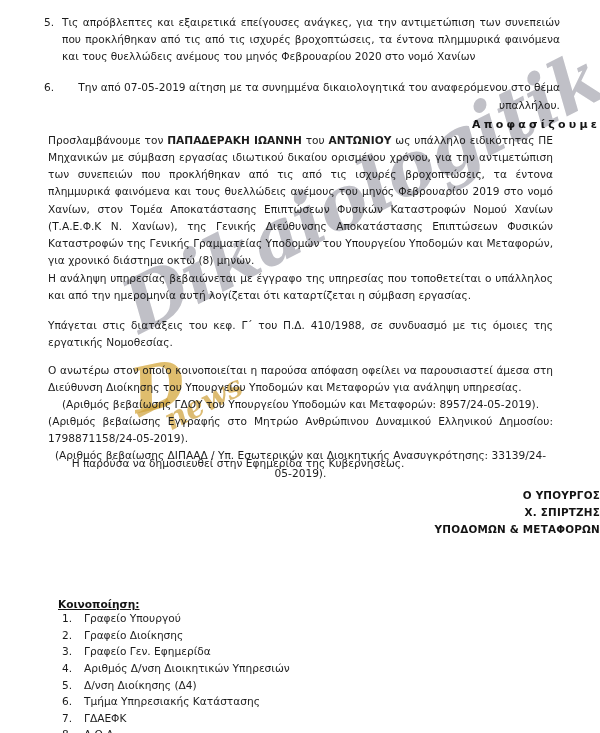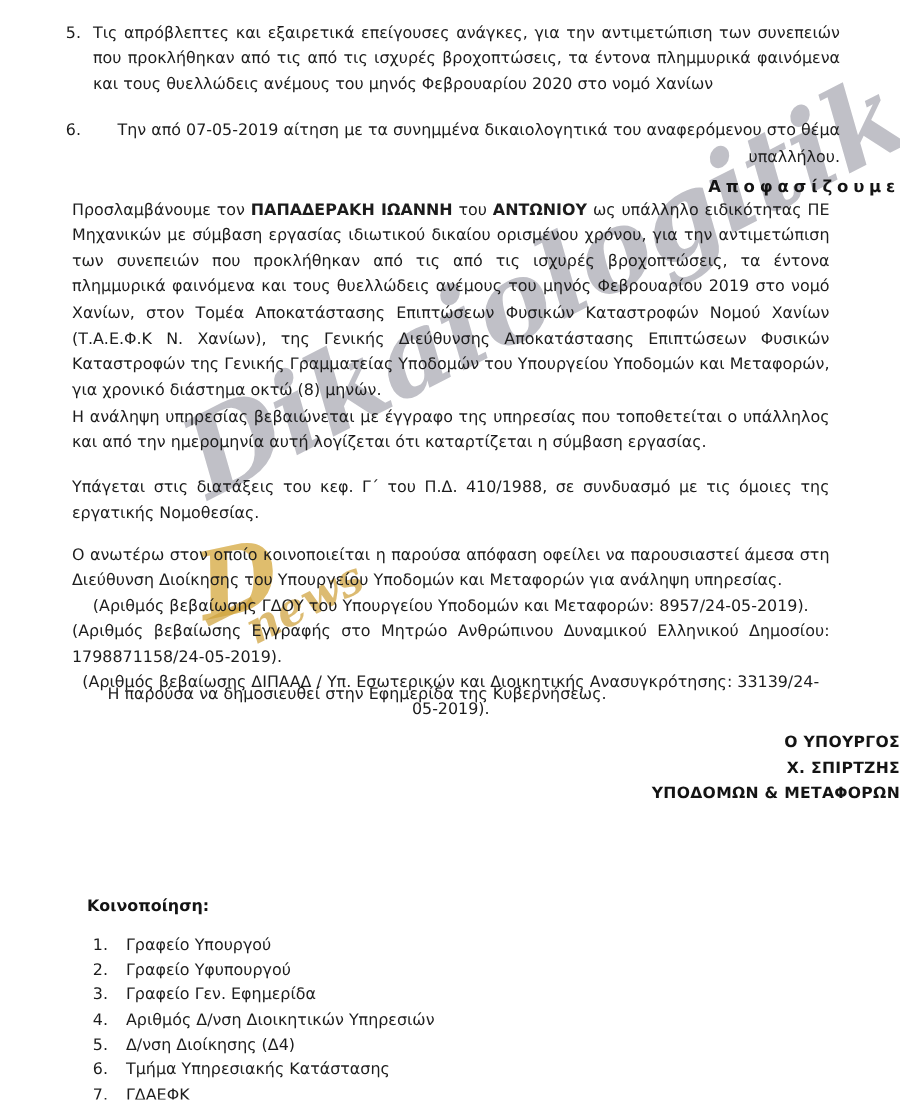--- a/index.html
+++ b/index.html
@@ -192,22 +192,23 @@
 
   #dist-block {
     position: absolute;
     left: 58px;
     top: 598px;
     width: 380px;
   }
   #dist-title {
     font-size: 10.6px;
     font-weight: 700;
+    text-decoration: underline;
     color: #141414;
-    margin-bottom: 12px;
+    margin-bottom: 0;
   }
   #dist-list {
     margin: 0;
     padding: 0;
     list-style: none;
   }
   #dist-list li {
     display: flex;
     font-size: 10.6px;
     line-height: 1.57;
@@ -272,21 +273,21 @@
 
     <div id="dist-block">
       <div id="dist-title">Κοινοποίηση:</div>
       <ul id="dist-list">
         <li>
             <span class="num">1.</span>
             <span>Γραφείο Υπουργού</span>
           </li>
         <li>
             <span class="num">2.</span>
-            <span>Γραφείο Υφυπουργού</span>
+            <span>Γραφείο Διοίκησης</span>
           </li>
         <li>
             <span class="num">3.</span>
             <span>Γραφείο Γεν. Εφημερίδα</span>
           </li>
         <li>
             <span class="num">4.</span>
             <span>Αριθμός Δ/νση Διοικητικών Υπηρεσιών</span>
           </li>
         <li>

